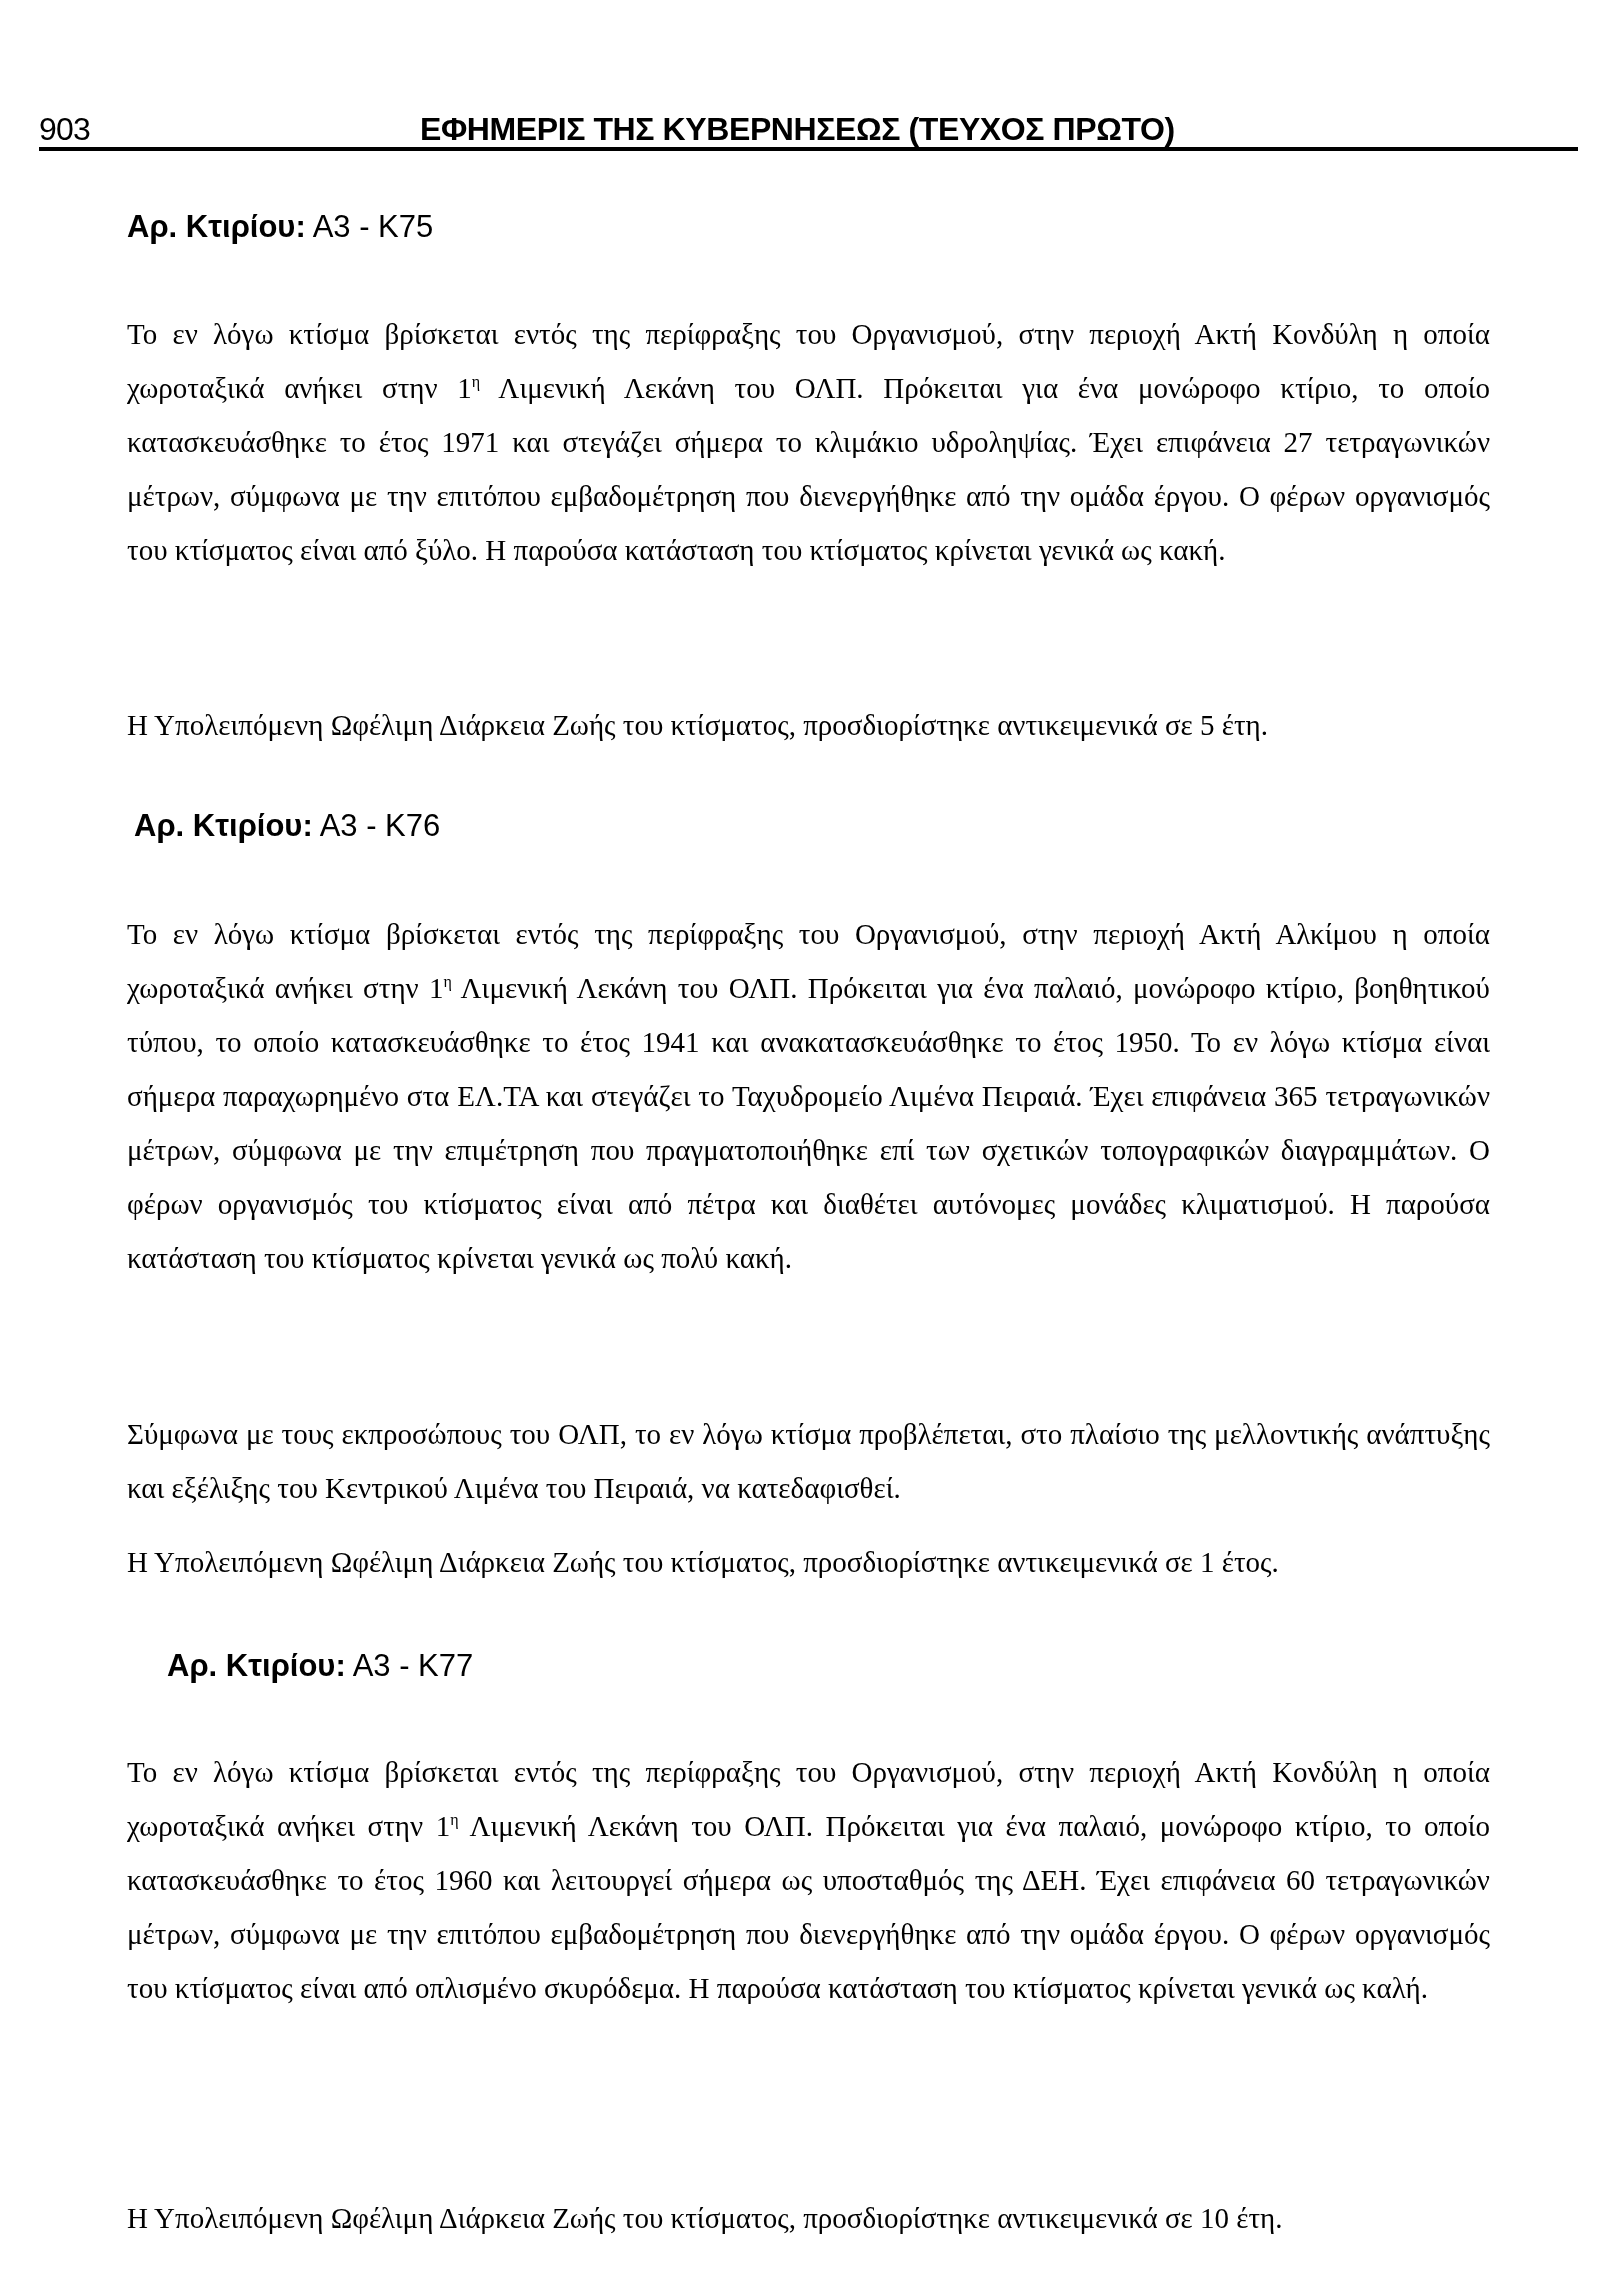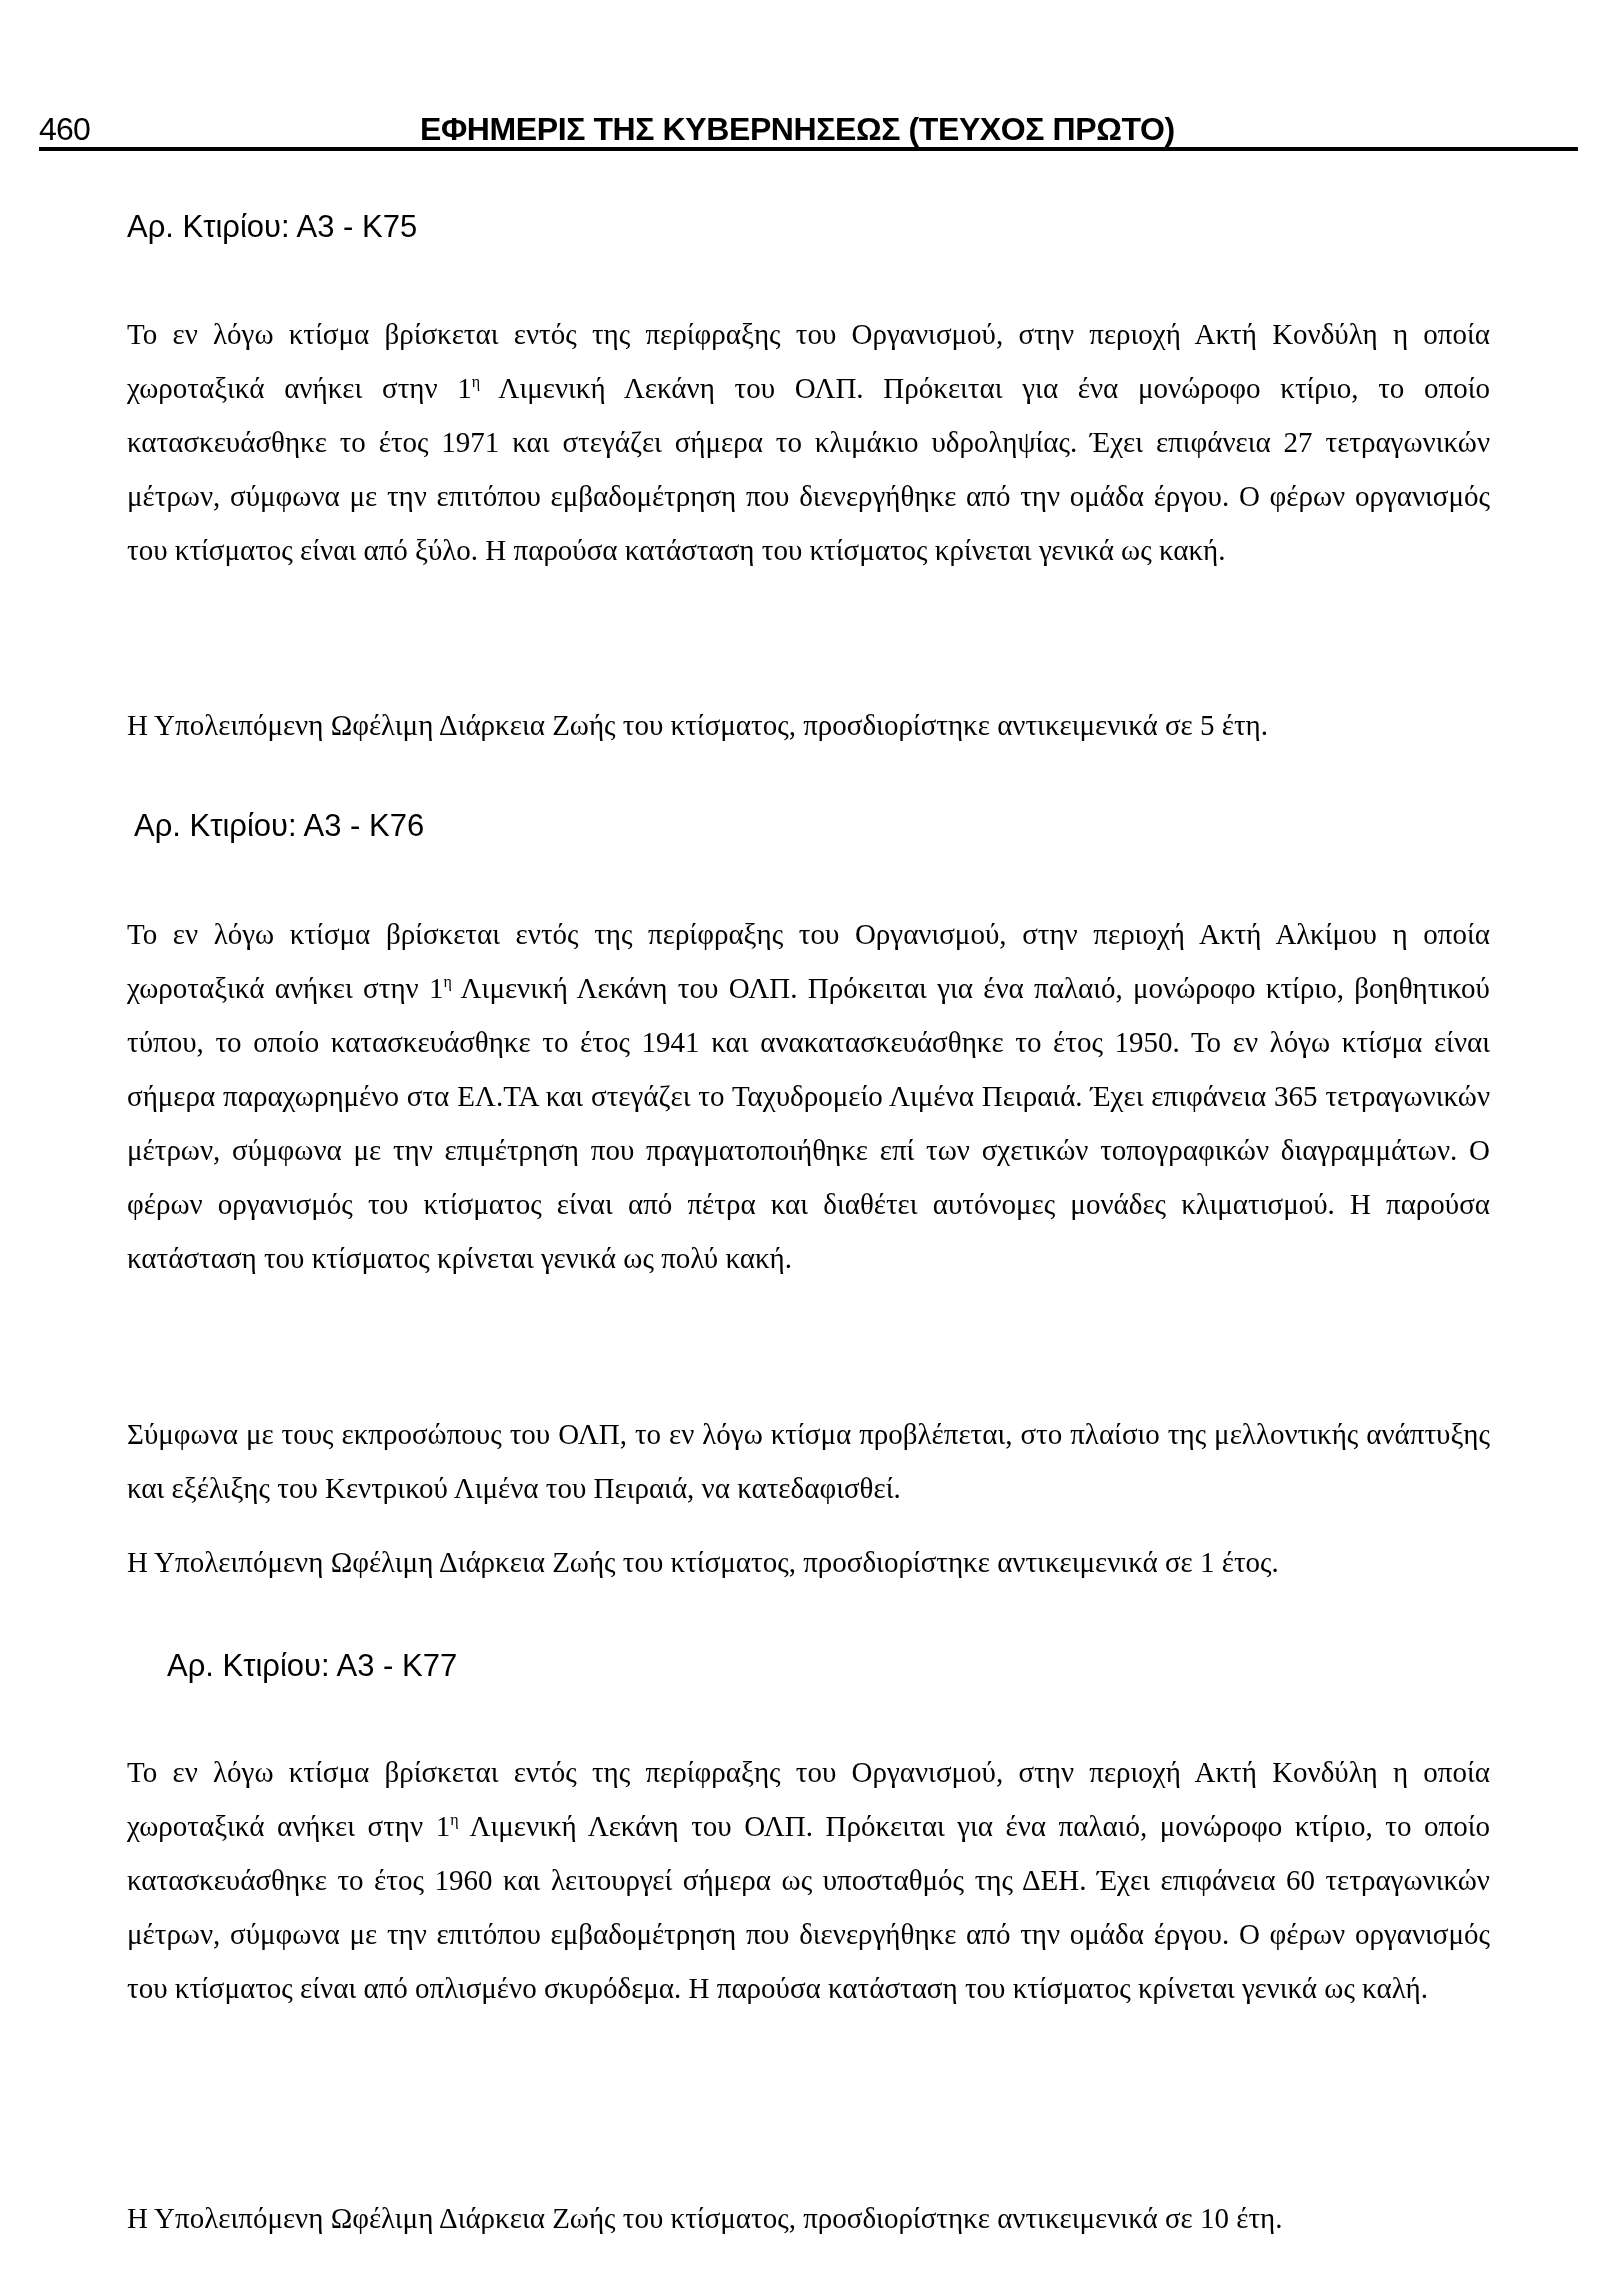--- a/index.html
+++ b/index.html
@@ -4,29 +4,29 @@
 <style>
   html, body { margin: 0; padding: 0; background: #ffffff; }
   body { width: 1597px; height: 2295px; position: relative; overflow: hidden;
          font-family: "Liberation Sans", sans-serif; color: #000; }
   .header { position: absolute; left: 39px; top: 96px; width: 1539px; height: 57px; }
   .page-num { position: absolute; left: 0; top: 14.6px; font-size: 32px; letter-spacing: -0.8px; }
   .gazette { position: absolute; left: 381px; top: 14.6px; font-size: 32px; font-weight: bold; letter-spacing: -0.4px; }
   .rule { position: absolute; left: 39px; top: 147px; width: 1539px; height: 4px; background: #000; }
   .content { position: absolute; left: 127px; top: 186px; width: 1363px; }
   .section-title { font-size: 31px; margin: 0; height: 40px; line-height: 40px; }
-  .section-title .lbl { font-weight: normal; }
+  .section-title .lbl { font-weight: bold; }
   .para { font-size: 29px; line-height: 54px; text-align: justify; margin: 0; text-align-last: left; font-family: Liberation Serif, serif; }
   sup { font-size: 16px; vertical-align: 11.3px; line-height: 0; }
 </style>
 </head>
 <body>
 
 <div class="header">
-  <span class="page-num">460</span>
+  <span class="page-num">903</span>
   <span class="gazette">ΕΦΗΜΕΡΙΣ ΤΗΣ ΚΥΒΕΡΝΗΣΕΩΣ (ΤΕΥΧΟΣ ΠΡΩΤΟ)</span>
 </div>
 <div class="rule"></div>
 
 <div class="content">
 
   <div style="position:absolute; top:21px; left:0; width:1363px;">
     <p class="section-title">
       <span class="lbl">Αρ. Κτιρίου:</span><span> Α3 - Κ75</span>
     </p>

